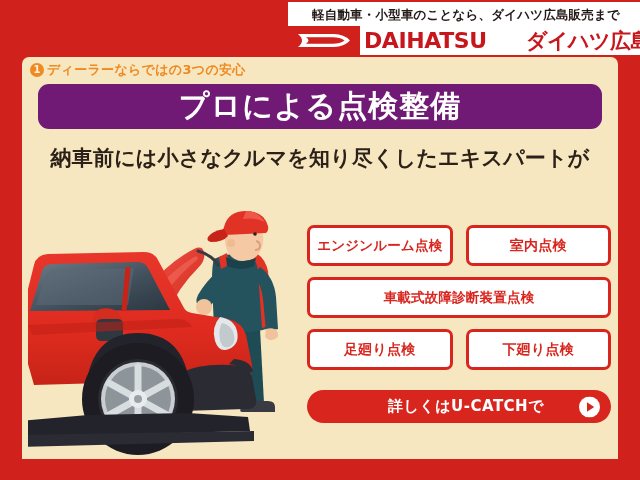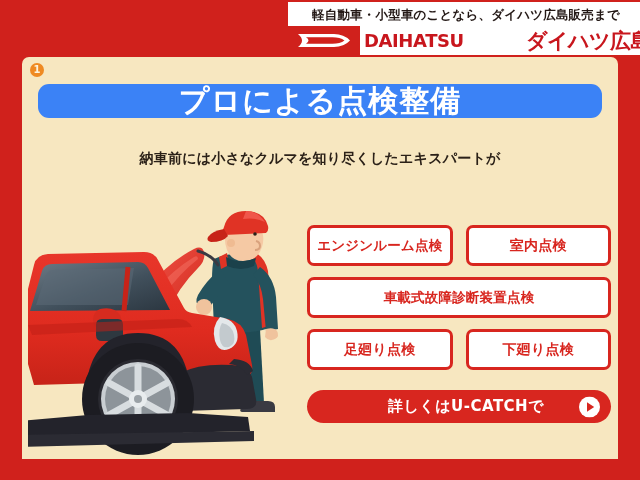--- a/index.html
+++ b/index.html
@@ -57,21 +57,21 @@
     left: 0; top: 0;
     width: 72px; height: 29px;
     background: #d0211c;
   }
   .logo-emblem-block svg { display: block; }
   .logo-wordmark {
     position: absolute;
     left: 76px; top: 0;
     height: 29px;
     line-height: 29px;
-    font-size: 18px;
+    font-size: 22px;
     font-weight: 800;
     color: #c8161d;
     letter-spacing: -0.4px;
     font-family: "DejaVu Sans", "Liberation Sans", sans-serif;
     white-space: nowrap;
   }
   .logo-jp {
     position: absolute;
     left: 238px; top: 1px;
     height: 28px;
@@ -126,22 +126,22 @@
     font-size: 13px;
     font-weight: 700;
     color: #ef8a22;
     letter-spacing: .3px;
   }
 
   
   .title-banner {
     position: absolute;
     left: 16px; top: 27px;
-    width: 564px; height: 34px;
-    background: #3b82f6;
+    width: 564px; height: 45px;
+    background: #701a75;
     border-radius: 11px;
     display: flex;
     align-items: center;
     justify-content: center;
   }
   .title-banner-text {
     font-size: 30px;
     font-weight: 800;
     color: #ffffff;
     letter-spacing: 1px;
@@ -150,21 +150,21 @@
 
   
   .body-copy {
     position: absolute;
     left: 0; top: 88px;
     width: 596px;
     text-align: center;
     color: #2b2118;
   }
   .body-line {
-    font-size: 14px;
+    font-size: 21px;
     font-weight: 700;
     line-height: 26px;
     letter-spacing: .2px;
     white-space: nowrap;
   }
   .body-line.l2 { letter-spacing: -0.1px; }
 
   
   .illustration {
     position: absolute;
@@ -256,20 +256,21 @@
       </div>
       <div class="logo-wordmark">DAIHATSU</div>
       <div class="logo-jp">ダイハツ広島販売</div>
     </div>
   </div>
 
   <div class="panel">
 
     <div class="section-heading">
       <span class="num-badge">1</span>
+      <span class="section-heading-label">ディーラーならではの3つの安心</span>
     </div>
 
     <div class="title-banner">
       <span class="title-banner-text">プロによる点検整備</span>
     </div>
 
     <div class="body-copy">
       <div class="body-line">納車前には小さなクルマを知り尽くしたエキスパートが</div>
     </div>
 

